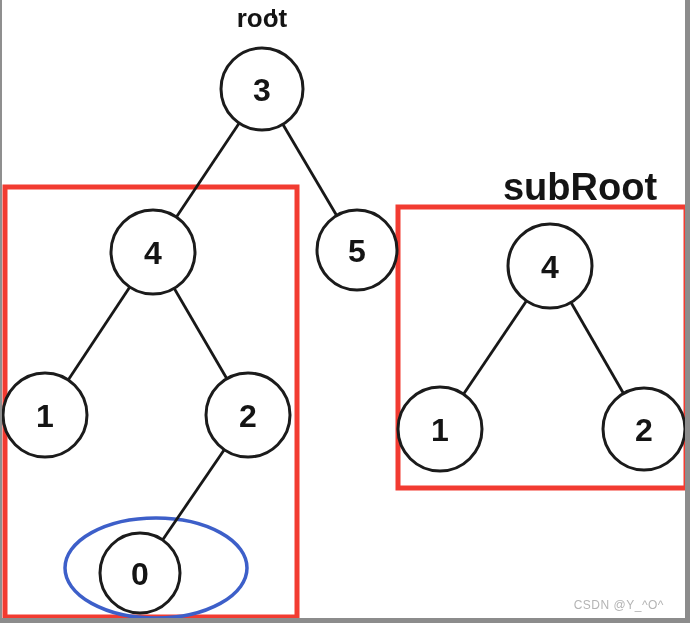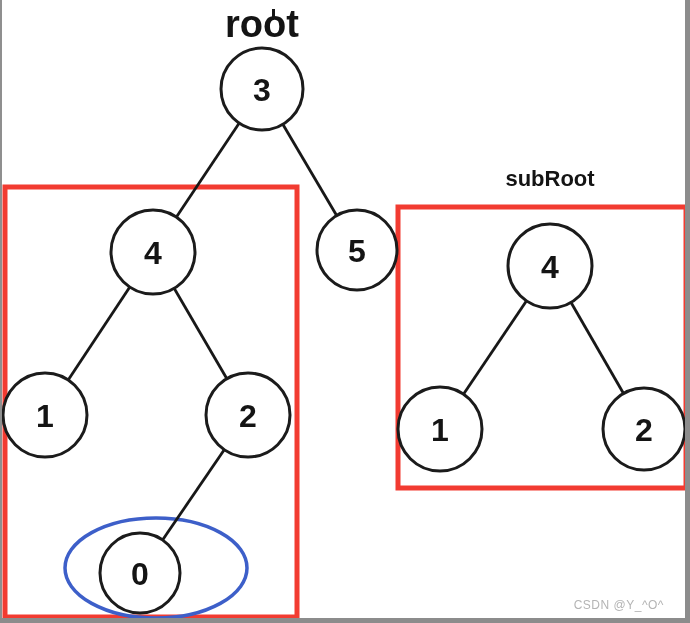--- a/index.html
+++ b/index.html
@@ -29,22 +29,22 @@
     background: #8c8c8c;
   }
   .tree-label {
     position: absolute;
     transform: translateX(-50%);
     font-weight: 700;
     color: #141414;
     white-space: nowrap;
     letter-spacing: 0px;
   }
-  #root-label   { left: 262px; top: 3px;  font-size: 38px; }
-  #subroot-label{ left: 550px; top: 166px; font-size: 22px; }
+  #root-label   { left: 262px; top: 3px;  font-size: 26px; }
+  #subroot-label{ left: 580px; top: 166px; font-size: 38px; }
   
   .caret-artifact {
     position: absolute;
     left: 272px; top: 9px;
     width: 3px; height: 9px;
     background: #141414;
   }
   #diagram-svg {
     position: absolute;
     left: 0; top: 0;

